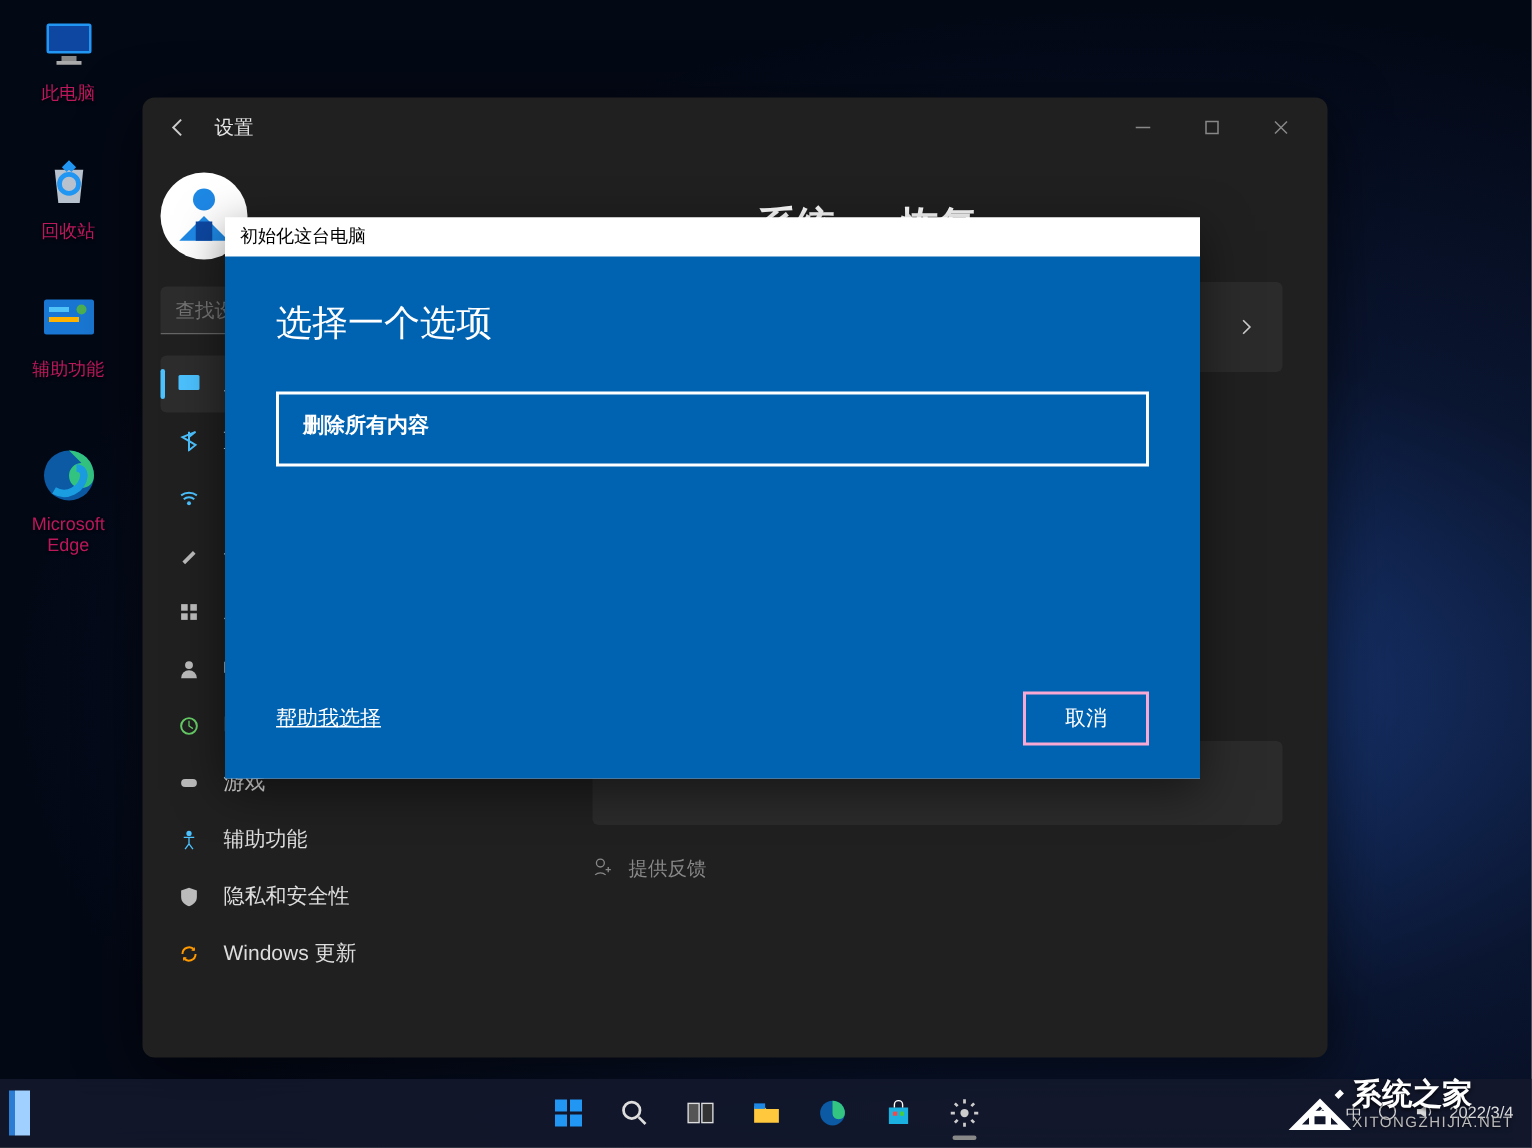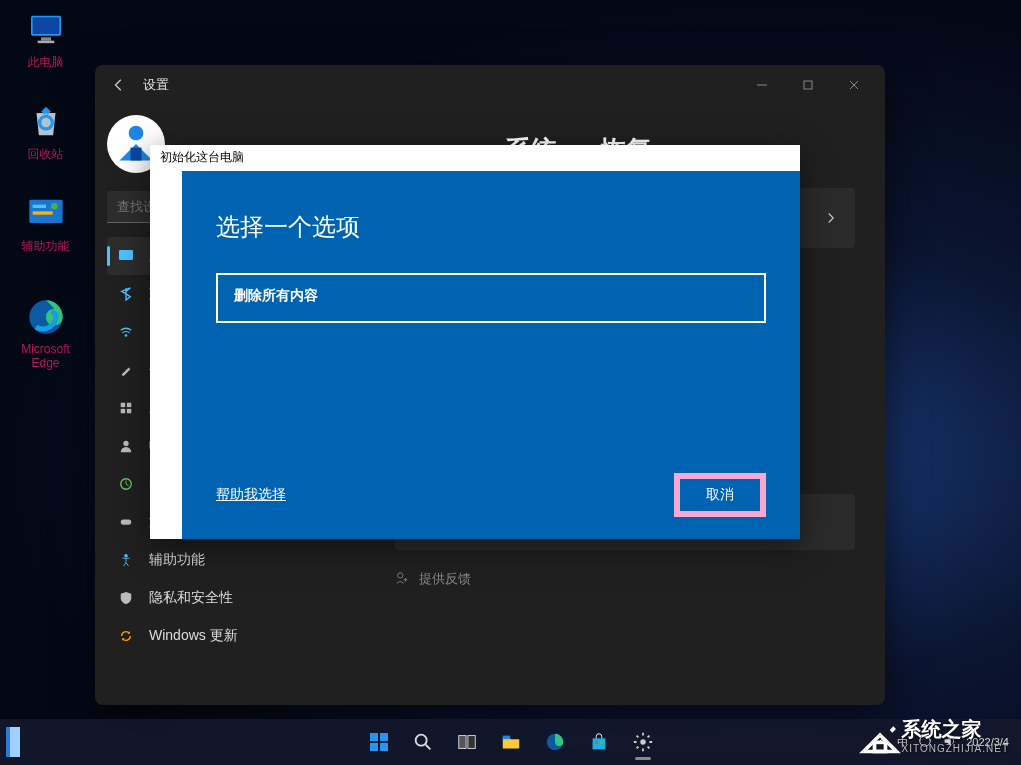--- a/index.html
+++ b/index.html
@@ -40,28 +40,28 @@
 .content { flex: 1; padding: 10px 30px 10px 10px; }
 .breadcrumb { font-size: 26px; font-weight: 600; color: #fff; margin: 18px 0 20px 110px; }
 .breadcrumb .sep { margin: 0 10px; color: #999; font-weight: 400; }
 .card-row { height: 60px; background: #2b2b2b; border-radius: 4px; margin-bottom: 6px; display: flex; align-items: center; justify-content: flex-end; padding: 0 18px; color: #aaa; cursor: pointer; }
 .feedback { color: #888; font-size: 13px; display: flex; align-items: center; margin-top: 20px; cursor: pointer; }
 .feedback .fb-icon { margin-right: 10px; }
 
 
 .overlay-dialog { position: absolute; left: 150px; top: 145px; width: 650px; background: #fff; box-shadow: 0 8px 30px rgba(0,0,0,.5); }
 .dlg-title { height: 26px; background: #fff; color: #000; font-size: 12px; padding: 4px 10px; }
-.dlg-body { background: #0063b1; padding: 40px 34px 22px; color: #fff; margin-left: 32px; }
+.dlg-body { background: #0063b1; padding: 28px 34px 22px; color: #fff; }
 .dlg-heading { font-size: 24px; font-weight: 300; margin-bottom: 30px; }
 .option-box { border: 2px solid #fff; padding: 12px 16px; margin-bottom: 14px; cursor: pointer; }
 .opt-title { font-size: 14px; font-weight: 600; margin-bottom: 4px; }
 .opt-desc { font-size: 14px; font-weight: 300; }
 .dlg-footer { display: flex; justify-content: space-between; align-items: center; margin-top: 150px; }
 .help-link { font-size: 14px; text-decoration: underline; cursor: pointer; }
-.cancel-btn { border: 6px solid #f9a8d4; background: transparent; color: #fff; padding: 7px 26px; font-size: 14px; cursor: pointer; }
+.cancel-btn { border: 2px solid #f9a8d4; background: transparent; color: #fff; padding: 7px 26px; font-size: 14px; cursor: pointer; }
 
 
 .taskbar { position: absolute; left: 0; right: 0; bottom: 0; height: 46px; background: rgba(20,25,45,.85); backdrop-filter: blur(8px); display: flex; align-items: center; }
 .tb-left { width: 8px; height: 30px; margin-left: 6px; border-left: 4px solid #2c7cd4; border-right: 10px solid #9fd0ff; cursor: pointer; }
 .tb-center { position: absolute; left: 50%; transform: translateX(-50%); display: flex; gap: 4px; }
 .tb-icon { width: 40px; height: 40px; display: flex; align-items: center; justify-content: center; border-radius: 4px; cursor: pointer; }
 .tb-icon.active { position: relative; }
 .tb-icon.active::after { content:""; position:absolute; bottom:2px; left:50%; transform:translateX(-50%); width:16px; height:3px; background:#888; border-radius:2px; }
 .tb-right { margin-left: auto; display: flex; align-items: center; gap: 10px; padding-right: 12px; font-size: 11px; color: #ddd; }
 .tb-right .tray { cursor: pointer; }

